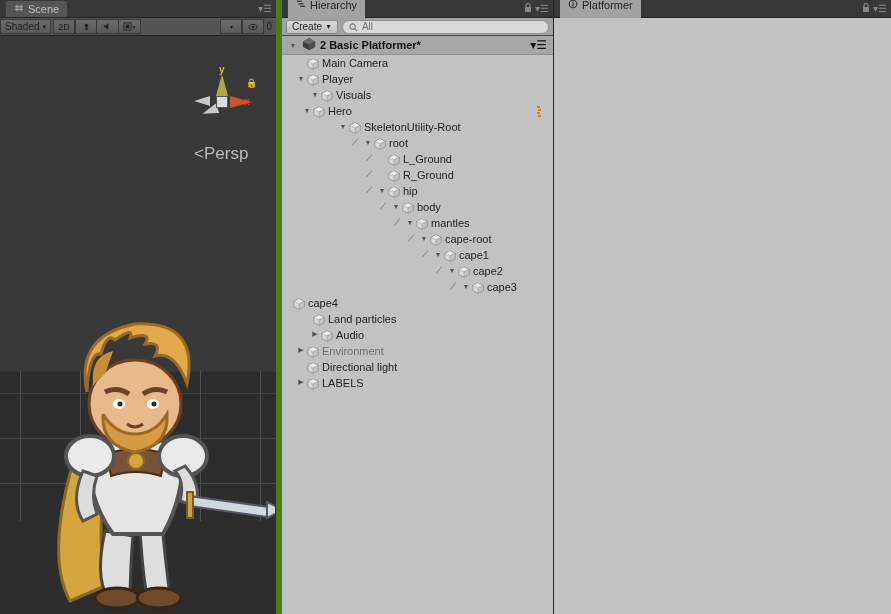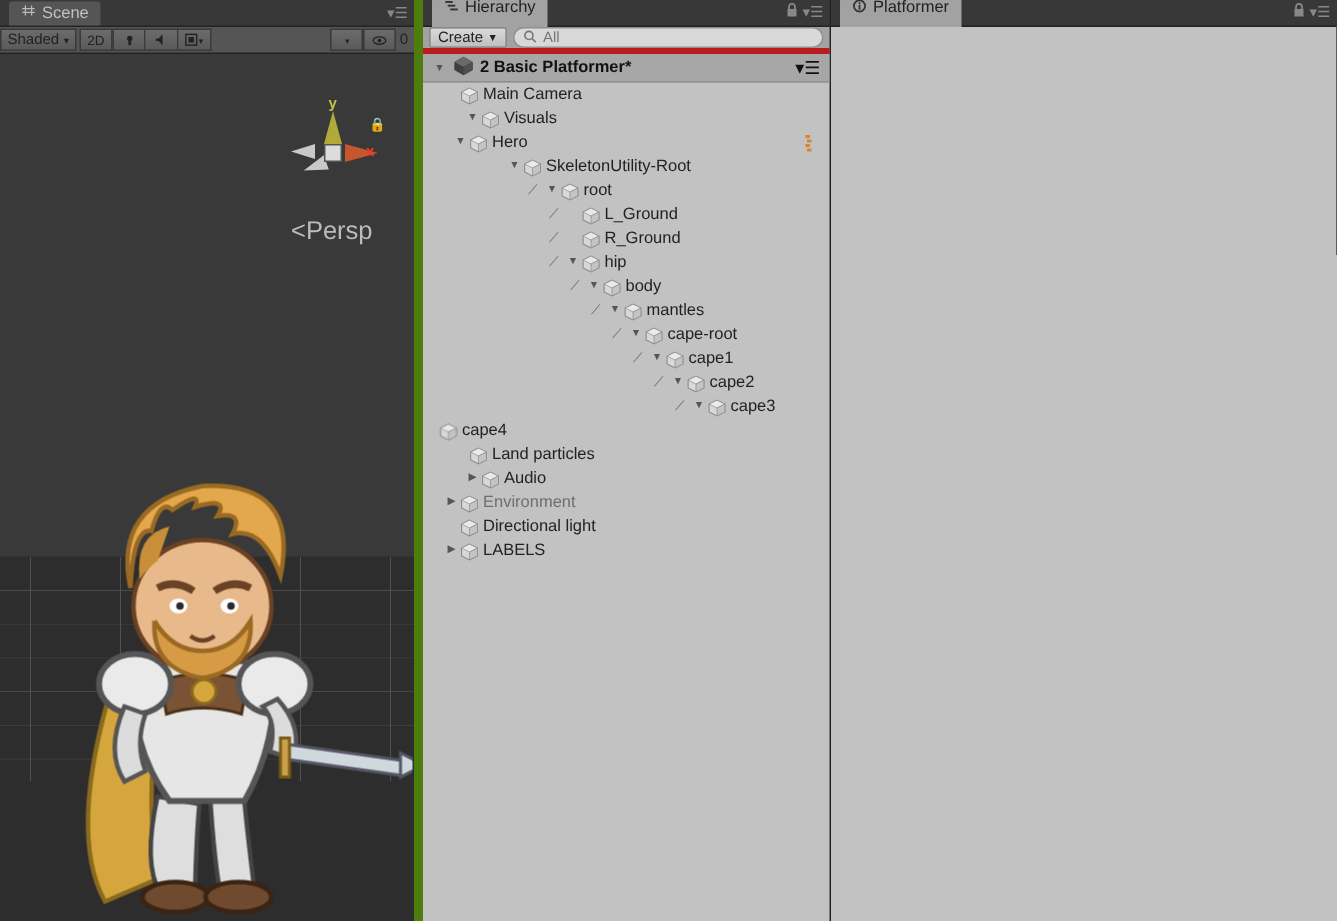--- a/index.html
+++ b/index.html
@@ -41,21 +41,21 @@
 .cone.b1 { left: 16px; top: 50px; border-top: 5px solid transparent; border-bottom: 5px solid transparent; border-right: 16px solid #c9c9c9; transform: rotate(-20deg); }
 .cone.b2 { left: 8px; top: 40px; border-top: 5px solid transparent; border-bottom: 5px solid transparent; border-right: 16px solid #c9c9c9; }
 .hero { position: absolute; left: 35px; top: 260px; width: 240px; height: 320px; }
 
 
 .hierarchy-panel { width: 272px; display: flex; flex-direction: column; border-right: 1px solid #232323; }
 .panel-tabbar { height: 18px; background: #383838; display: flex; align-items: center; padding-left: 6px; border-bottom: 1px solid #232323; }
 .panel-tab { background: #a2a2a2; height: 20px; display: flex; align-items: flex-start; gap: 4px; padding: 0 8px; font-size: 11px; color: #222; border-radius: 2px 2px 0 0; cursor: pointer; }
 .panel-tab svg { width: 10px; height: 10px; }
 .panel-lockdrop { margin-left: auto; display: flex; gap: 2px; padding-right: 4px; color: #888; font-size: 10px; }
-.h-toolbar { background: #a2a2a2; height: 18px; display: flex; align-items: center; padding: 0 4px; gap: 4px; border-bottom: 4px solid #b91c1c; }
+.h-toolbar { background: #a2a2a2; height: 18px; display: flex; align-items: center; padding: 0 4px; gap: 4px; border-bottom: 1px solid #b91c1c; }
 .create-btn { background: linear-gradient(#dadada,#bfbfbf); border: 1px solid #8a8a8a; height: 14px; padding: 0 5px; font-size: 10px; display: flex; align-items: center; gap: 3px; color: #222; border-radius: 2px; }
 .search-fld { flex: 1; background: #d9d9d9; border: 1px solid #909090; border-radius: 10px; height: 14px; display: flex; align-items: center; padding: 0 6px; gap: 4px; }
 .search-fld input { border: none; background: transparent; outline: none; font-size: 10px; width: 100%; color: #333; }
 .h-body { flex: 1; background: #c2c2c2; overflow: auto; }
 .scene-header { background: #a7a7a7; height: 19px; border-bottom: 1px solid #8e8e8e; display: flex; align-items: center; font-size: 11px; padding-left: 6px; gap: 4px; color: #111; }
 .scene-header .foldout { cursor: pointer; }
 .scene-header b { font-weight: bold; }
 .scene-header .menu { margin-left: auto; margin-right: 6px; font-size: 12px; cursor: pointer; }
 .tree { padding: 2px 0; }
 .row { height: 16px; display: flex; align-items: flex-start; font-size: 11px; color: #222; position: relative; cursor: pointer; }
@@ -246,20 +246,29 @@
     <div class="tree" id="tree">
         <div class="row indent-0">
           <span class="foldout"></span>
           <span class="cube-icon"><svg viewBox="0 0 16 16">
               <polygon points="8,2 14,5 14,11 8,14 2,11 2,5" fill="#d8d8d8" stroke="#888" stroke-width="0.8"></polygon>
               <polygon points="8,2 14,5 8,8 2,5" fill="#eaeaea" stroke="#888" stroke-width="0.5"></polygon>
               <polygon points="8,8 14,5 14,11 8,14" fill="#c4c4c4" stroke="#888" stroke-width="0.5"></polygon>
             </svg></span>
           <span>Main Camera</span>
         </div>
+        <div class="row indent-0">
+          <span class="foldout open"></span>
+          <span class="cube-icon"><svg viewBox="0 0 16 16">
+              <polygon points="8,2 14,5 14,11 8,14 2,11 2,5" fill="#d8d8d8" stroke="#888" stroke-width="0.8"></polygon>
+              <polygon points="8,2 14,5 8,8 2,5" fill="#eaeaea" stroke="#888" stroke-width="0.5"></polygon>
+              <polygon points="8,8 14,5 14,11 8,14" fill="#c4c4c4" stroke="#888" stroke-width="0.5"></polygon>
+            </svg></span>
+          <span>Player</span>
+        </div>
         <div class="row indent-1">
           <span class="foldout open"></span>
           <span class="cube-icon"><svg viewBox="0 0 16 16">
               <polygon points="8,2 14,5 14,11 8,14 2,11 2,5" fill="#d8d8d8" stroke="#888" stroke-width="0.8"></polygon>
               <polygon points="8,2 14,5 8,8 2,5" fill="#eaeaea" stroke="#888" stroke-width="0.5"></polygon>
               <polygon points="8,8 14,5 14,11 8,14" fill="#c4c4c4" stroke="#888" stroke-width="0.5"></polygon>
             </svg></span>
           <span>Visuals</span>
         </div>
         <div class="row indent-2">

